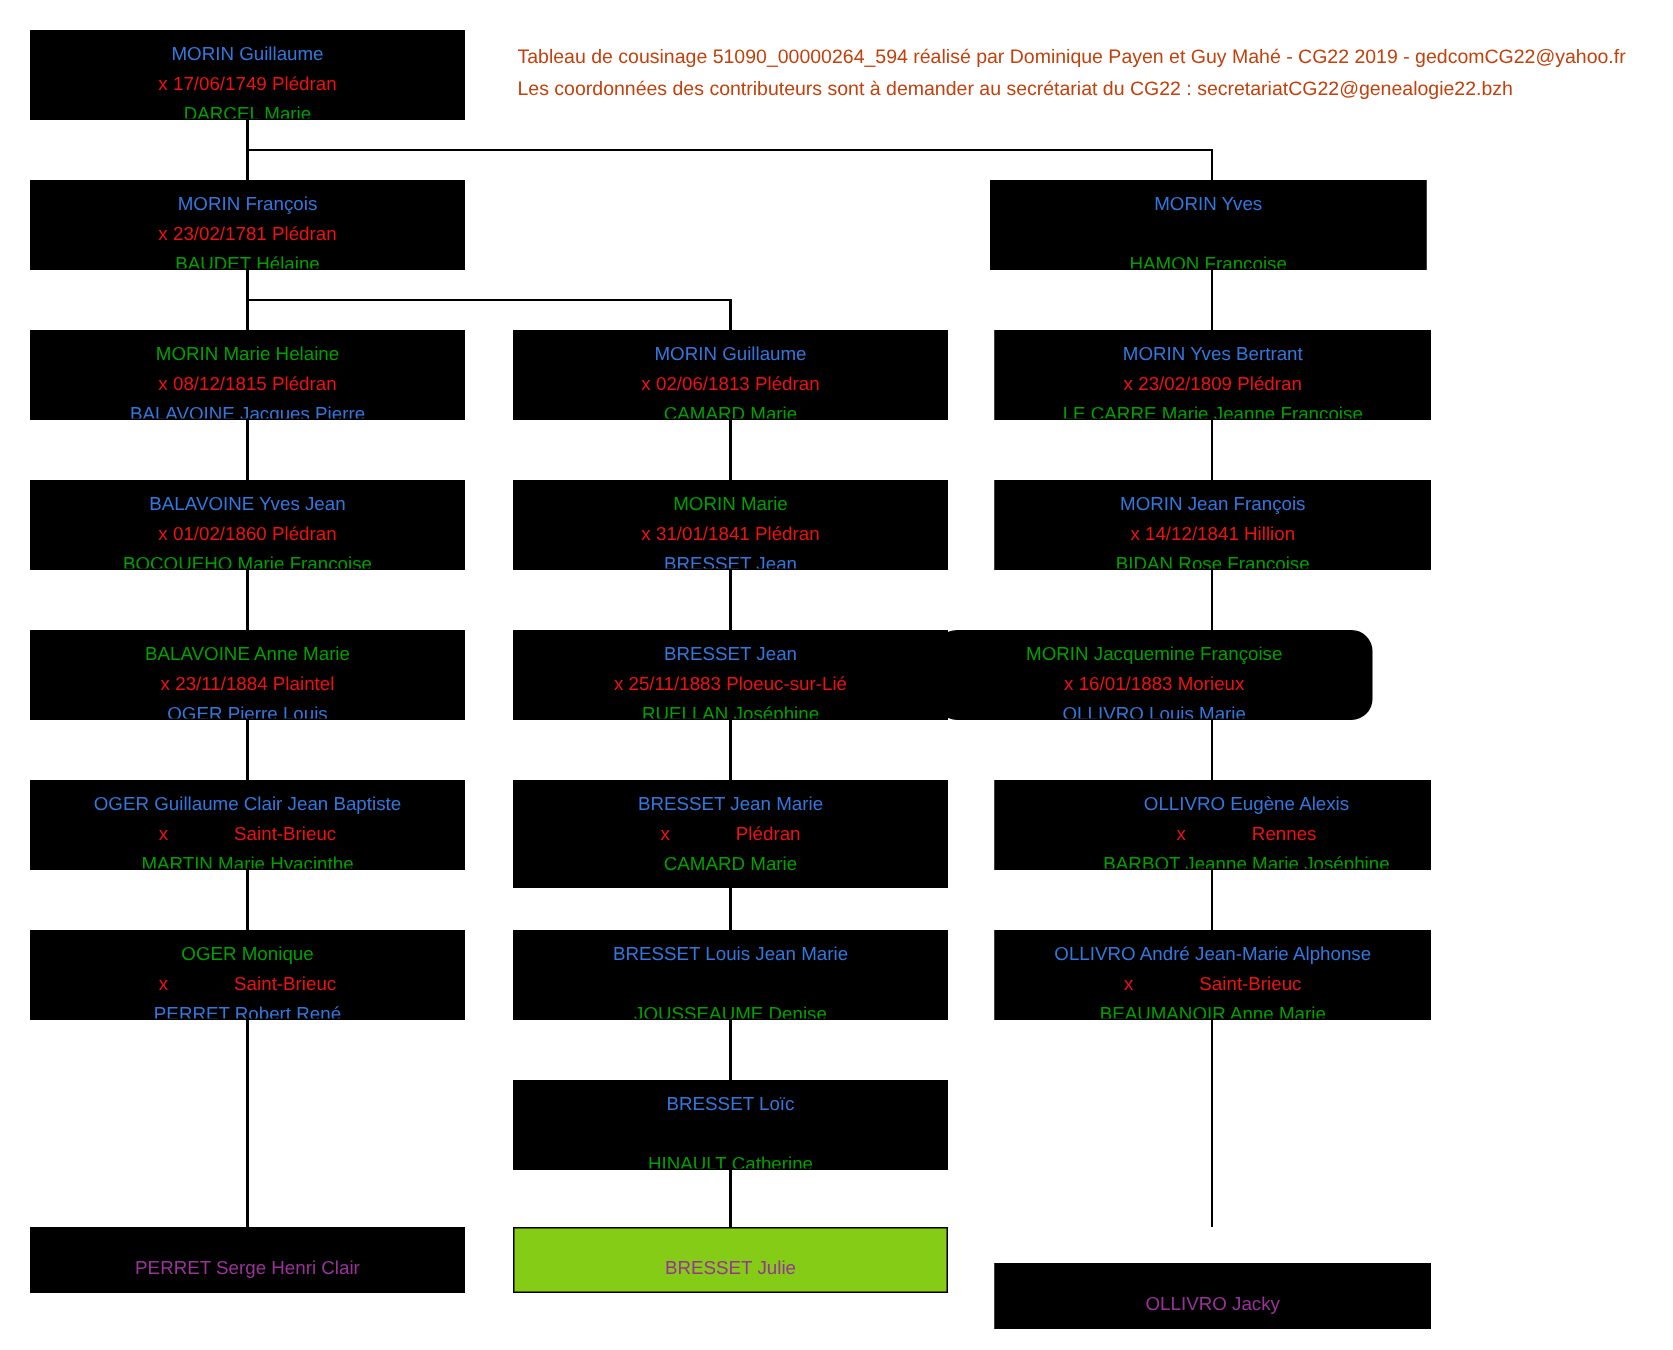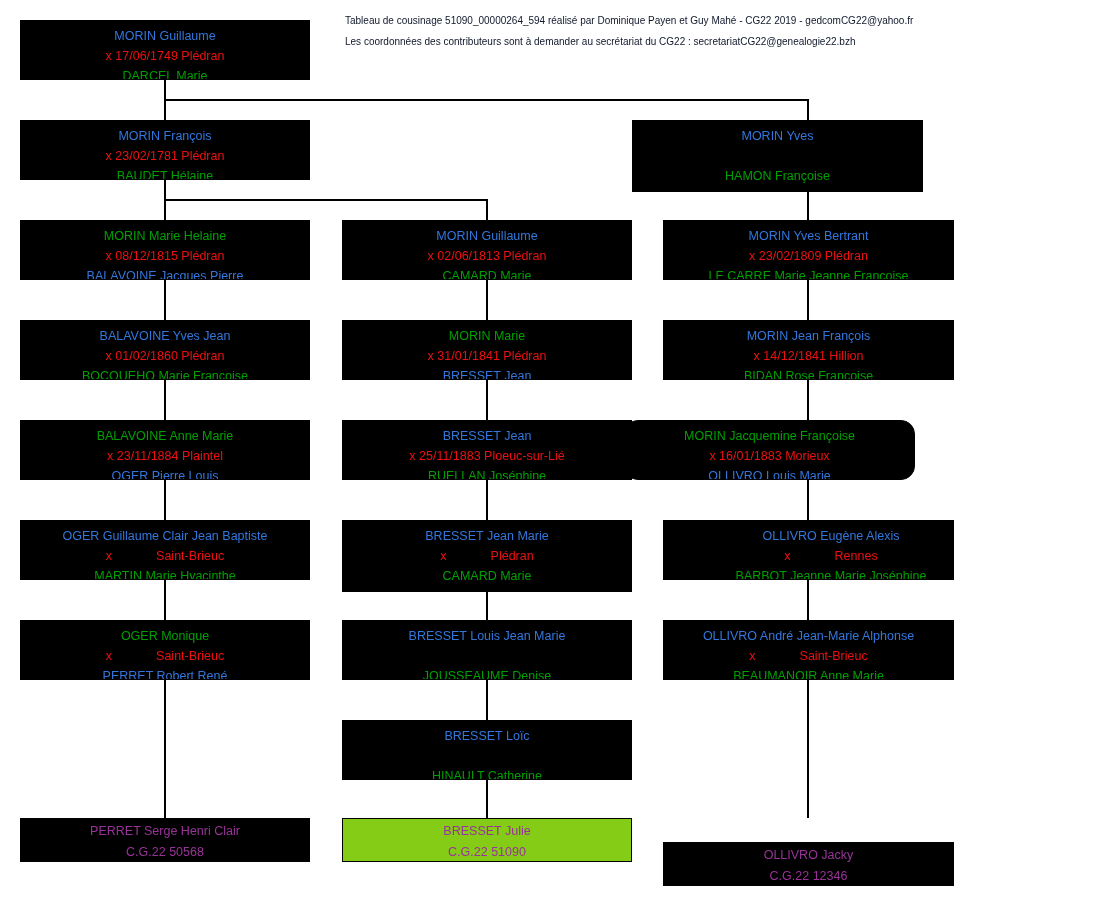--- a/index.html
+++ b/index.html
@@ -11,24 +11,24 @@
     font-family: "Liberation Sans", sans-serif;
     width: 1115px;
     height: 900px;
     position: relative;
     overflow: hidden;
   }
 
   .header-note {
     position: absolute;
     left: 345px;
-    top: 10px;
+    top: 27px;
     width: 768px;
-    color: #0f172a;
-    font-size: 10px;
+    color: #c2410c;
+    font-size: 13px;
     line-height: 21px;
     white-space: nowrap;
   }
   .header-note div { white-space: nowrap; }
 
   .chart {
     position: absolute;
     left: 0; top: 0;
     width: 1115px;
     height: 900px;
@@ -64,21 +64,21 @@
 
   .male   { color: #3377dd; }
   .female { color: #00a000; }
   .union  { color: #ee1111; }
   .probant{ color: #993399; }
 
   .node.highlight {
     background: #84cc16;
   }
   .node.leaf {
-    padding-top: 2px;
+    padding-top: 16px;
   }
   .node.leaf .line { line-height: 21px; height: 21px; }
 
   .union .sep { display: inline-block; width: 44px; }
 </style>
 </head>
 <body>
 
 <div class="chart">
 
@@ -126,21 +126,21 @@
       <div class="node couple" style="left: 20px; top: 20px; width: 290px; height: 60px;">
         <div class="line l1 male">MORIN Guillaume</div>
         <div class="line l2 union">x 17/06/1749 Plédran</div>
         <div class="line l3 female">DARCEL Marie</div>
       </div>
       <div class="node couple" style="left: 20px; top: 120px; width: 290px; height: 60px;">
         <div class="line l1 male">MORIN François</div>
         <div class="line l2 union">x 23/02/1781 Plédran</div>
         <div class="line l3 female">BAUDET Hélaine</div>
       </div>
-      <div class="node couple" style="left: 632px; top: 120px; width: 291px; height: 72px;">
+      <div class="node couple" style="left: 660px; top: 120px; width: 291px; height: 60px;">
         <div class="line l1 male">MORIN Yves</div>
         <div class="line l2 union"></div>
         <div class="line l3 female">HAMON Françoise</div>
       </div>
       <div class="node couple" style="left: 20px; top: 220px; width: 290px; height: 60px;">
         <div class="line l1 female">MORIN Marie Helaine</div>
         <div class="line l2 union">x 08/12/1815 Plédran</div>
         <div class="line l3 male">BALAVOINE Jacques Pierre</div>
       </div>
       <div class="node couple" style="left: 342px; top: 220px; width: 290px; height: 60px;">

